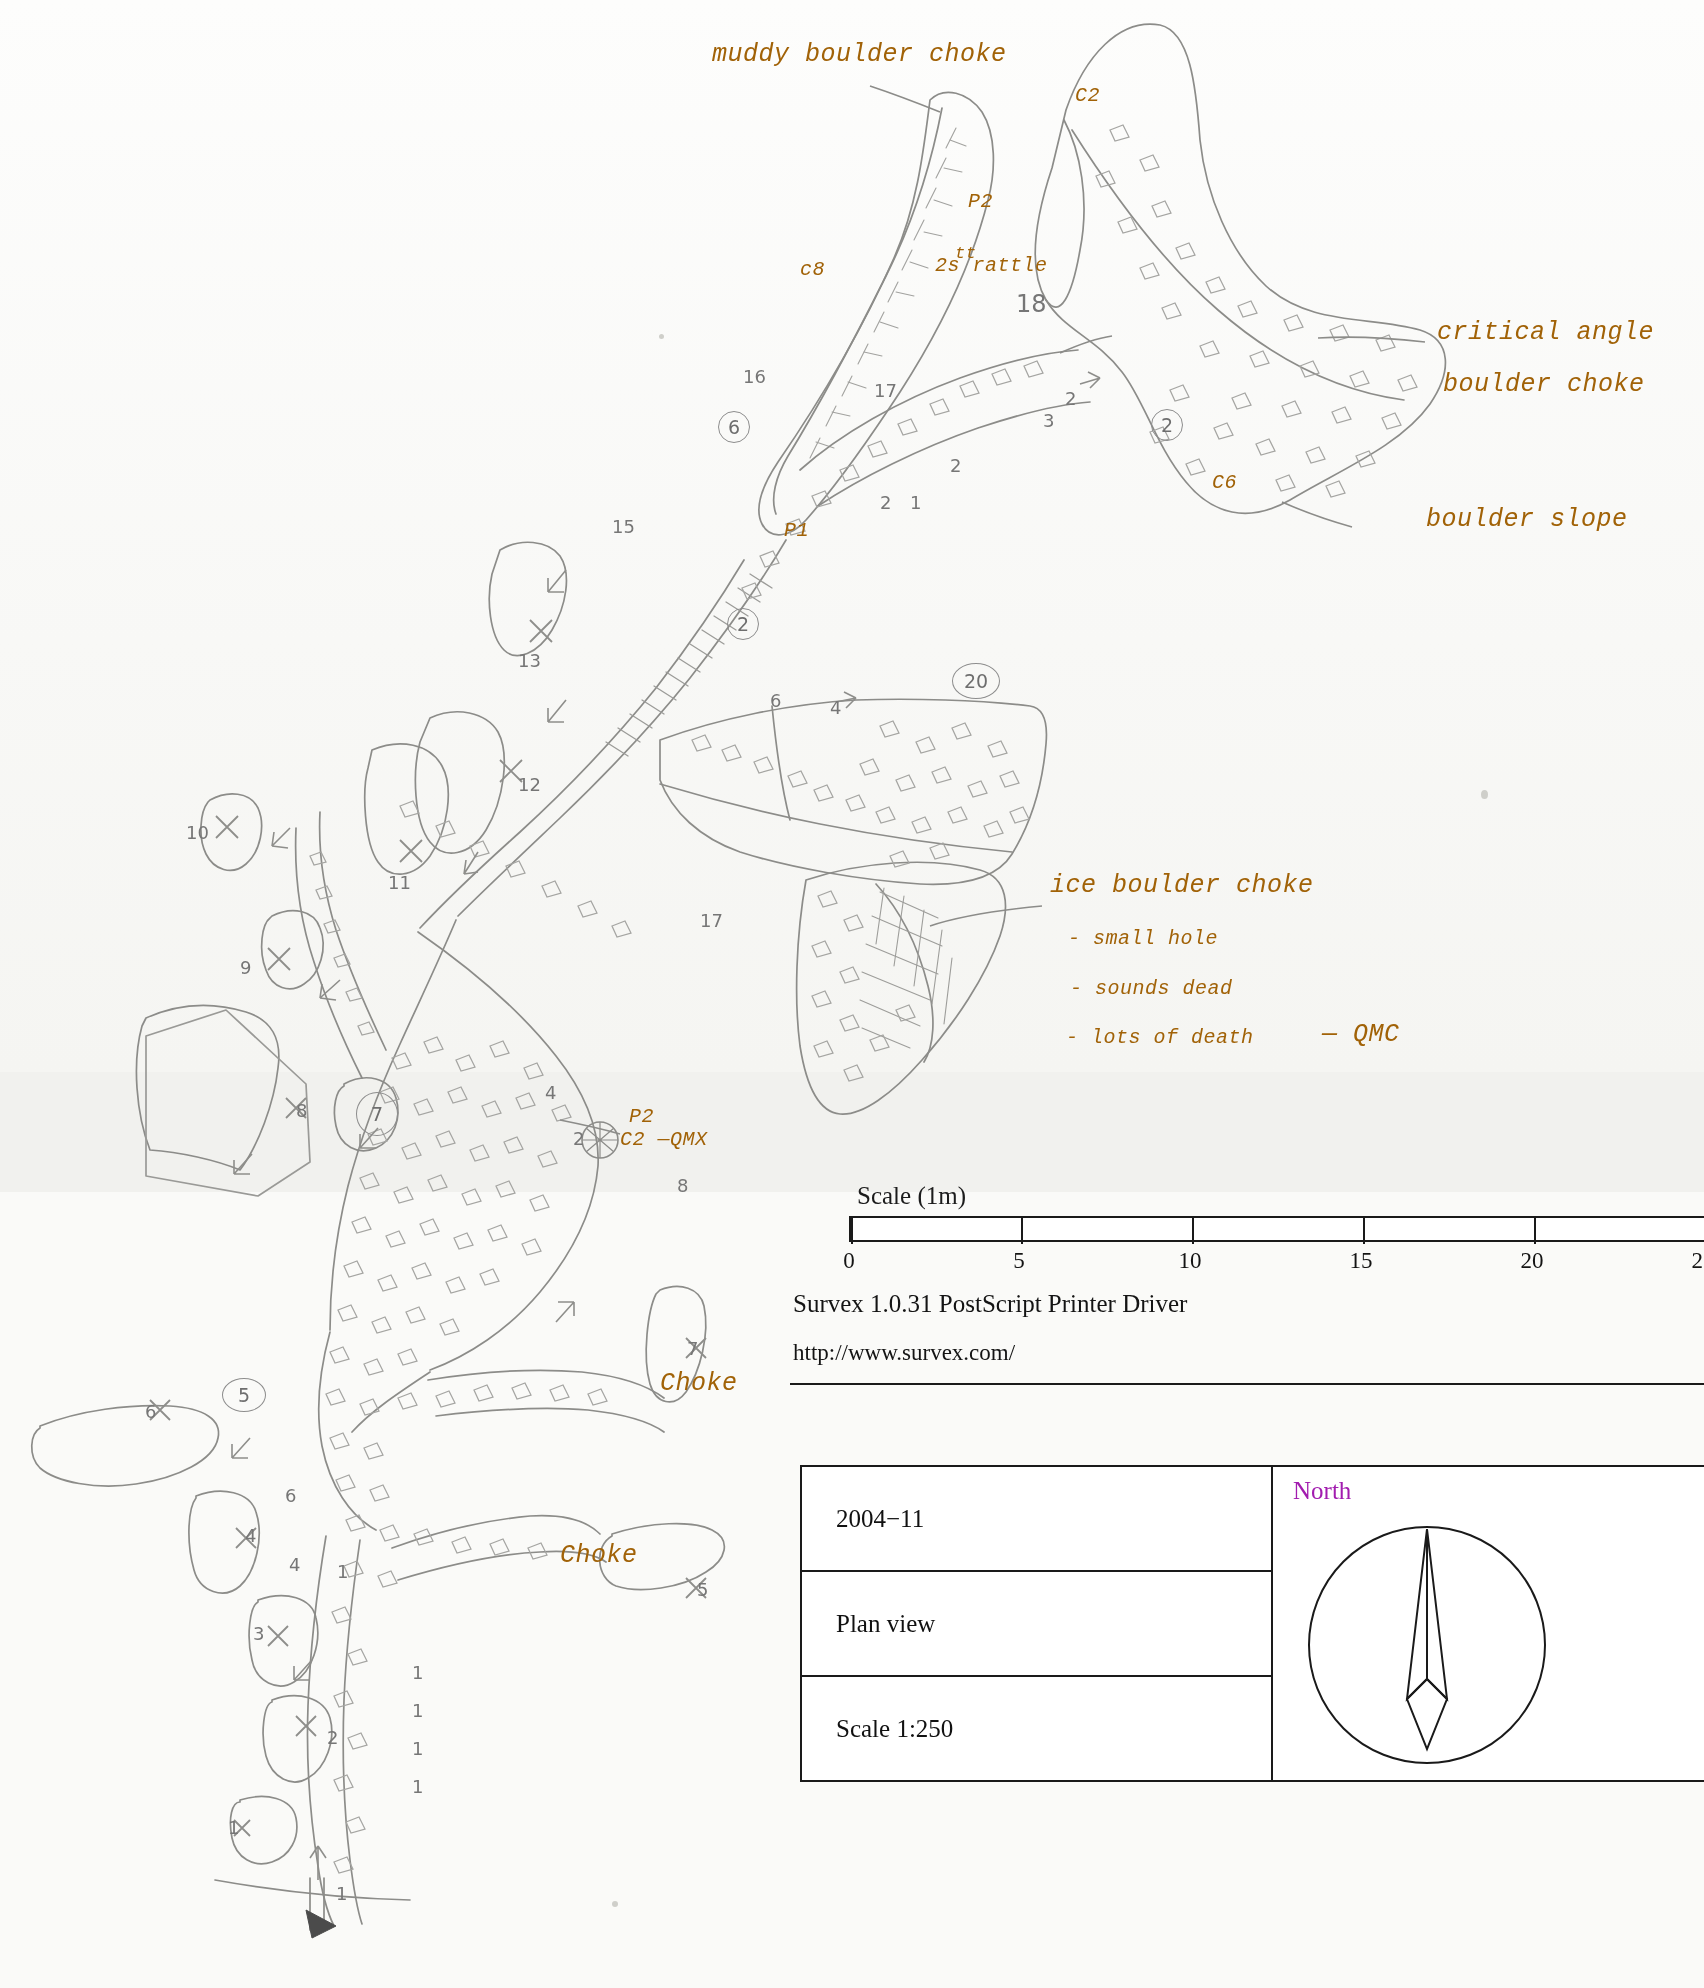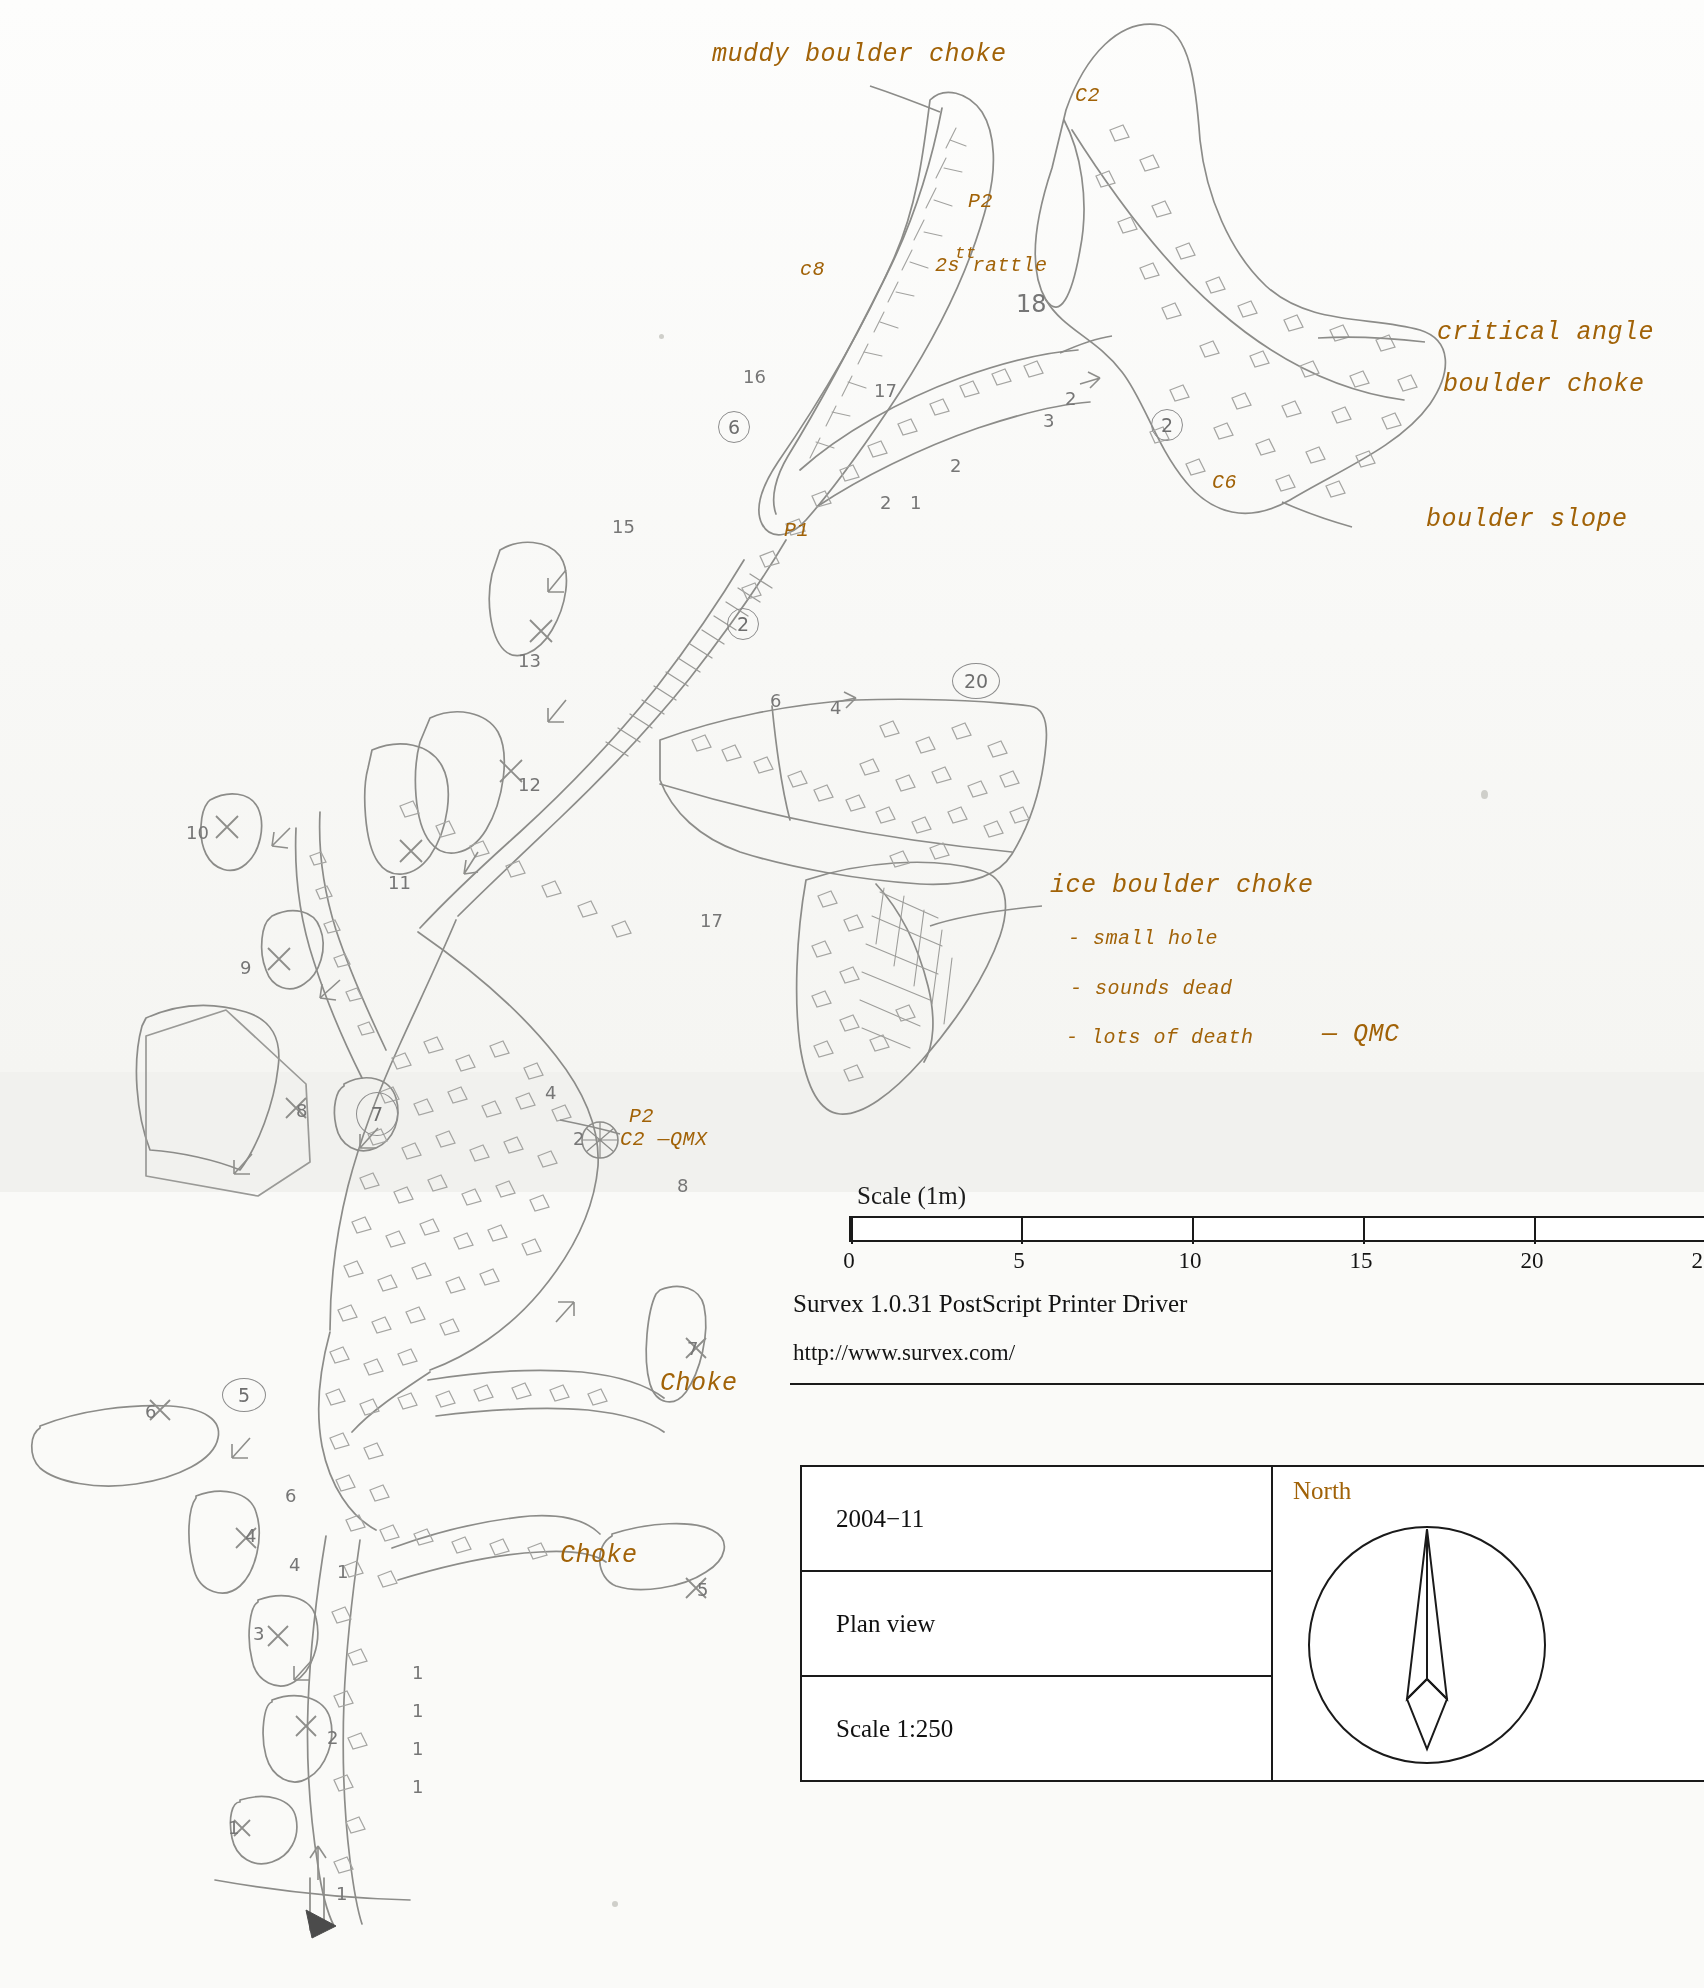--- a/index.html
+++ b/index.html
@@ -153,21 +153,21 @@
   #title-rows .trow:last-child { border-bottom: none; }
   #compass-cell {
     flex: 1;
     position: relative;
   }
   #compass-label {
     position: absolute;
     left: 20px;
     top: 10px;
     font-size: 25px;
-    color: #a16207;
+    color: #a21caf;
   }
   #compass-art {
     position: absolute;
     left: 22px;
     top: 46px;
     width: 264px;
     height: 264px;
   }
 
   

